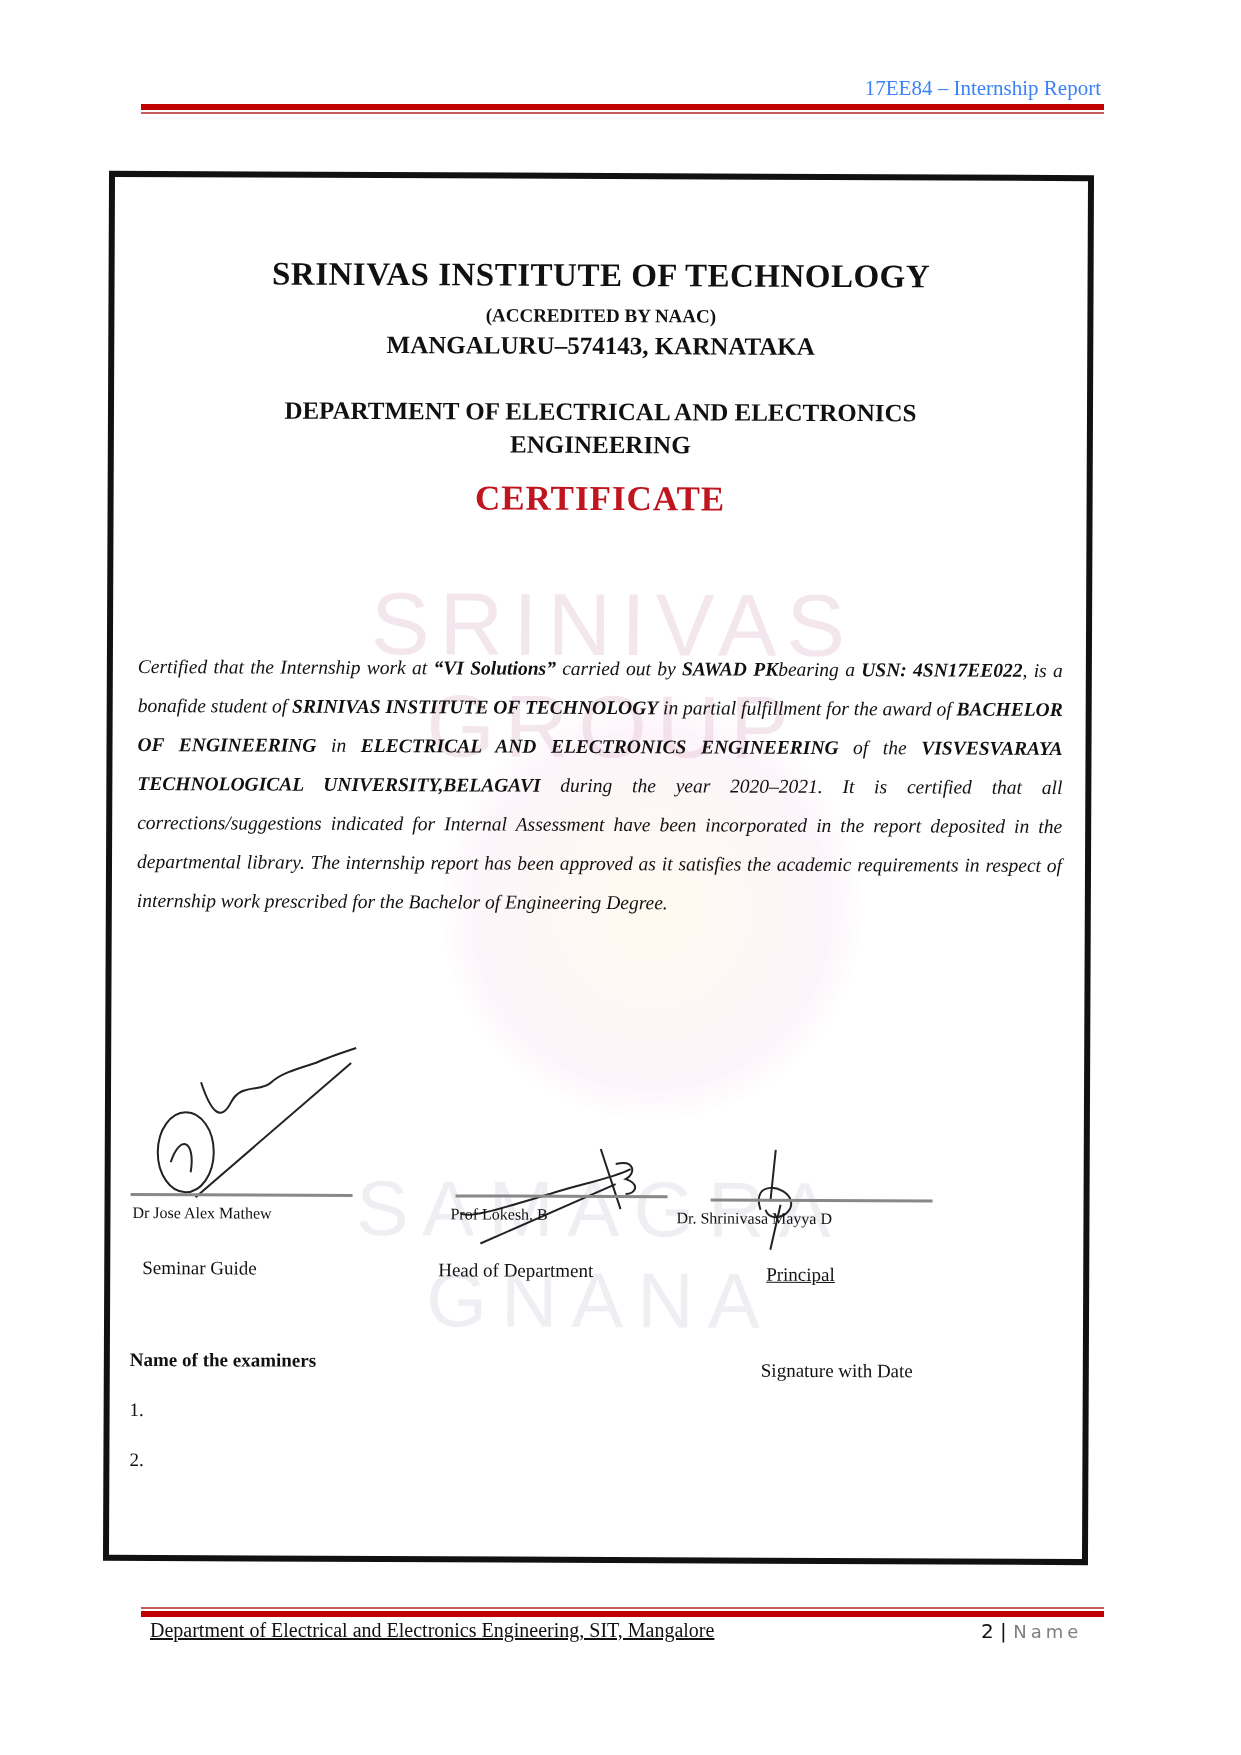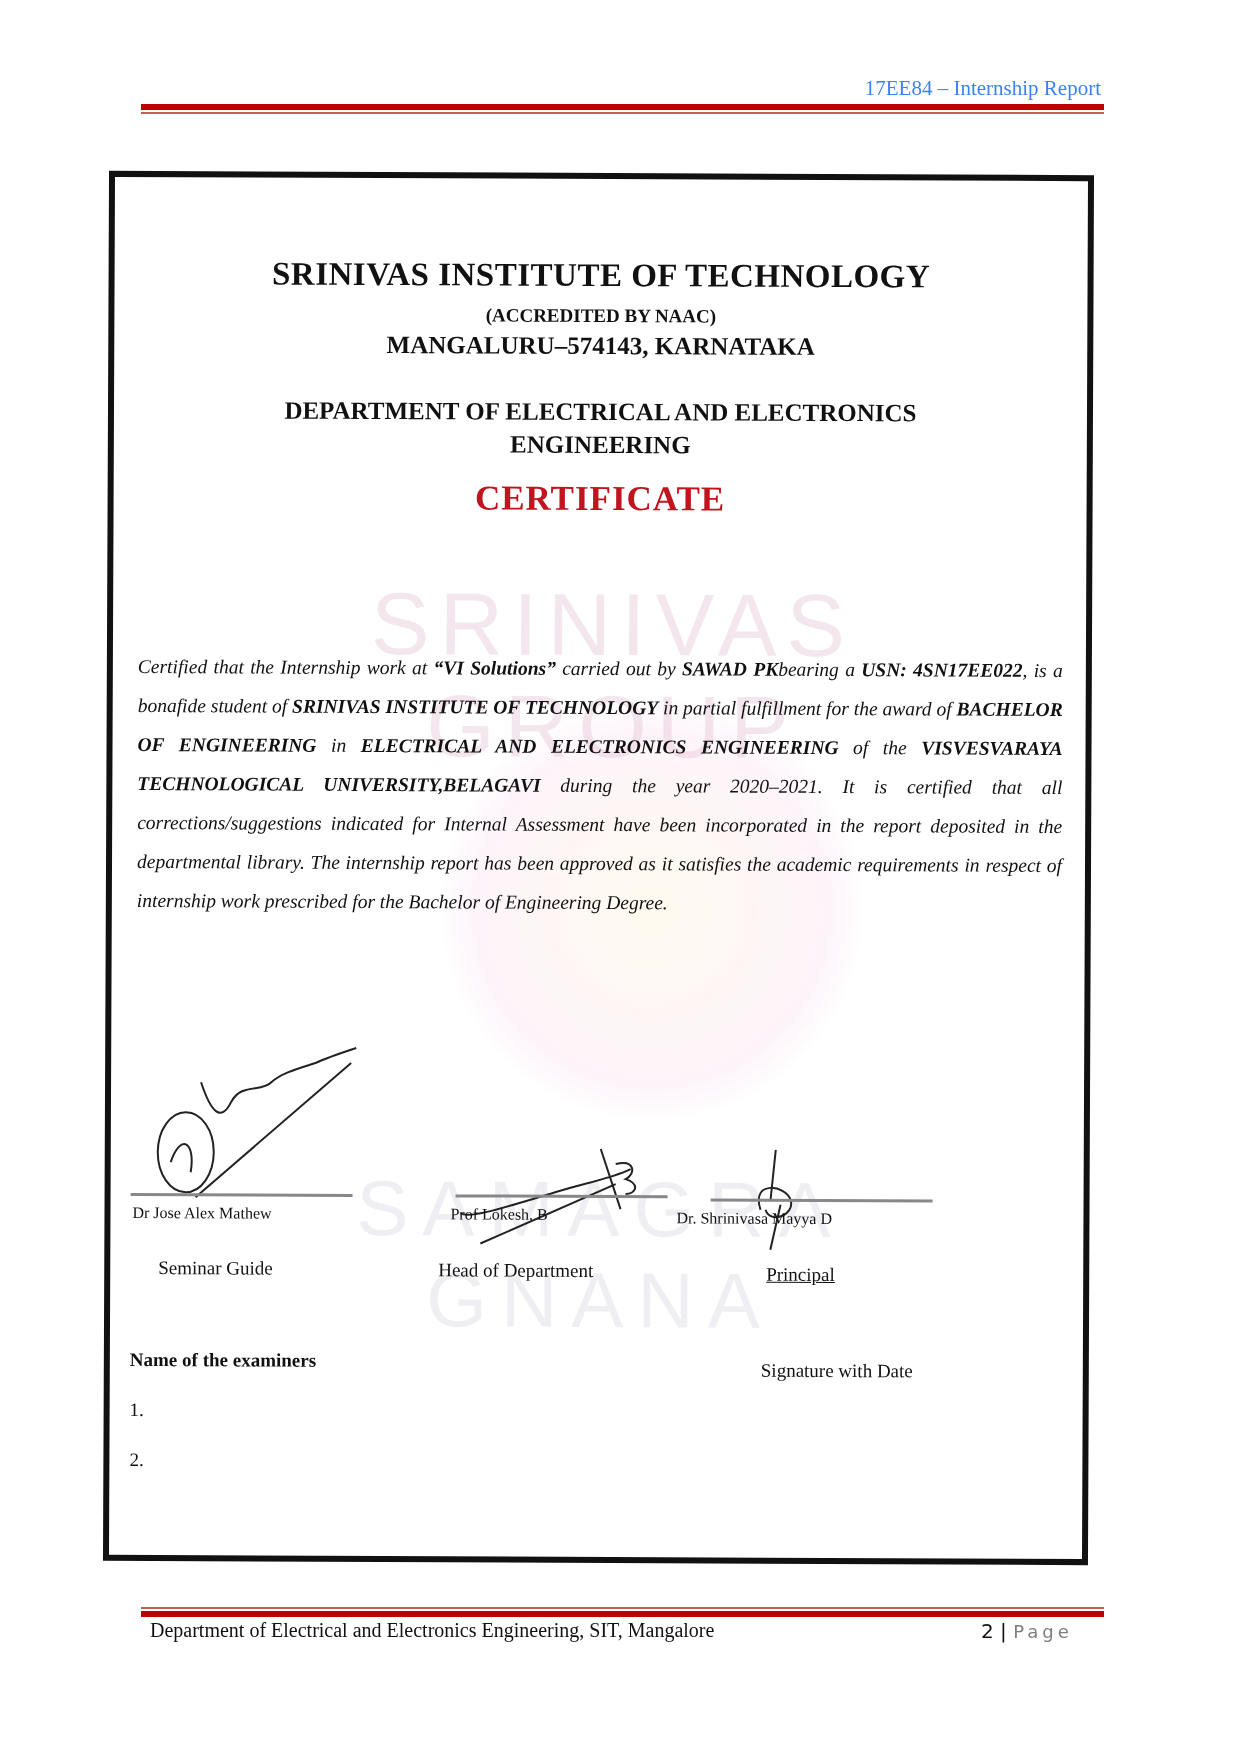--- a/index.html
+++ b/index.html
@@ -32,21 +32,21 @@
           line-height: 39px; text-align: justify; }
   .body b { font-weight: bold; }
 
   .sig-line { position: absolute; height: 3px; background: #888; }
   .sig-svg { position: absolute; }
   .sname { position: absolute; font-size: 16px; }
   .srole { position: absolute; font-size: 19px; }
 
   .ex { position: absolute; font-size: 19px; }
 
-  .ftr-text { position: absolute; top: 1619px; left: 150px; font-size: 20px; }
+  .ftr-text { position: absolute; top: 1619px; left: 150px; font-size: 20px; text-decoration: underline; }
   .ftr-page { position: absolute; top: 1619px; left: 981px; font-size: 20px; font-family: "DejaVu Sans", sans-serif; }
   .ftr-page .pg { color: #7f7f7f; letter-spacing: 4px; font-size: 18px; }
 </style>
 </head>
 <body>
 
 <div>
   <div class="hdr-text">17EE84 – Internship Report</div>
   <div class="rule-thick" style="top:104px;"></div>
   <div class="rule-thin" style="top:112px;"></div>
@@ -81,32 +81,32 @@
 
   <svg class="sig-svg" style="left:620px; top:960px;" width="160" height="130">
     <path d="M45 10 L 40 60 M 30 70 C 20 40, 55 45, 60 60 C 65 75, 40 85, 35 70 M 50 65 L 40 110" fill="none" stroke="#222" stroke-width="2"></path>
   </svg>
   <div class="sig-line" style="left:600px; top:1019px; width:222px;"></div>
 
   <div class="sname" style="left:22px; top:1027px;">Dr Jose Alex Mathew</div>
   <div class="sname" style="left:340px; top:1027px;">Prof Lokesh. B</div>
   <div class="sname" style="left:566px; top:1030px;text-align:right;">Dr. Shrinivasa Mayya D</div>
 
-  <div class="srole" style="left:48px; top:1080px;">Seminar Guide</div>
+  <div class="srole" style="left:32px; top:1080px;">Seminar Guide</div>
   <div class="srole" style="left:328px; top:1081px;">Head of Department</div>
   <div class="srole" style="left:656px; top:1084px;text-decoration:underline;">Principal</div>
 
   <div class="ex" style="left:20px; top:1172px;font-weight:bold;">Name of the examiners</div>
   <div class="ex" style="left:651px; top:1180px;">Signature with Date</div>
   <div class="ex" style="left:20px; top:1222px;">1.</div>
   <div class="ex" style="left:20px; top:1272px;">2.</div>
 </div>
 
 <div>
   <div class="rule-thin" style="top:1607px;"></div>
   <div class="rule-thick" style="top:1611px;"></div>
   <div class="ftr-text">Department of Electrical and Electronics Engineering, SIT, Mangalore</div>
   <div class="ftr-page">
     <span>2</span>
     <span>|</span>
-    <span class="pg">Page</span>
+    <span class="pg">Name</span>
   </div>
 </div>
 
 </body></html>

